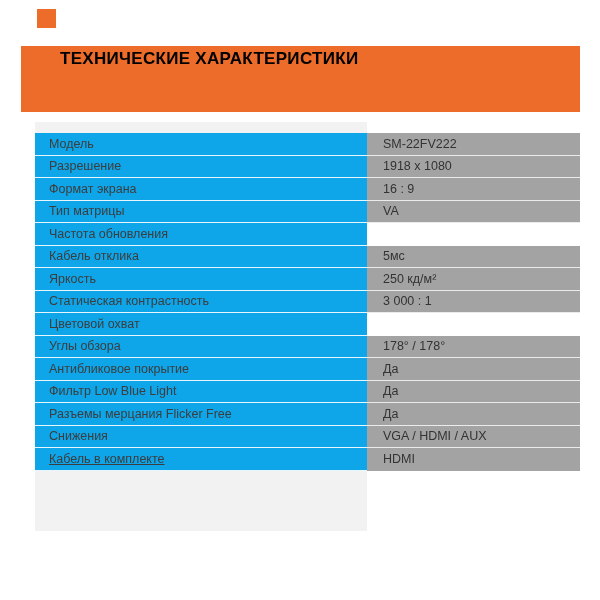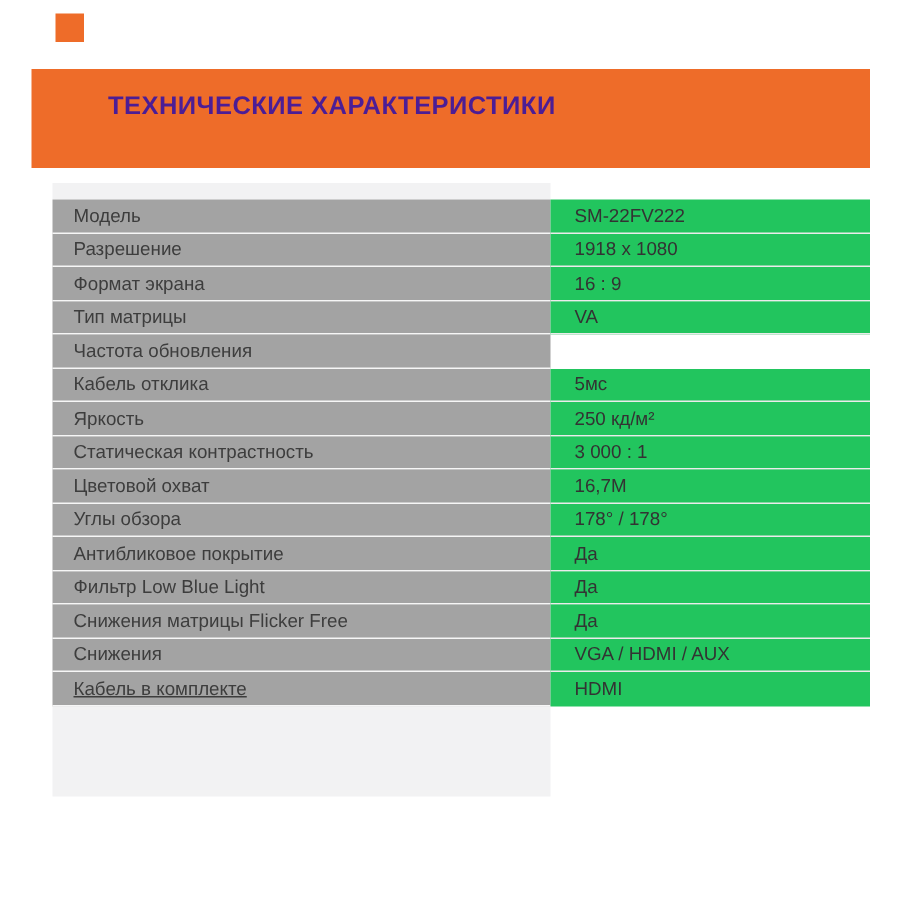--- a/index.html
+++ b/index.html
@@ -9,37 +9,37 @@
   }
   .accent-square{
     position:absolute;left:37px;top:9px;width:19px;height:19px;
     background:#ee6c29;
   }
   .band{
     position:absolute;left:21px;top:46px;width:559px;height:66px;
     background:#ee6c29;
   }
   .band .title{
-    margin:12px;padding:3px 0 0 39px;
-    font-size:17px;font-weight:bold;color:#4c1d95;letter-spacing:0.3px;
+    margin:0;padding:3px 0 0 39px;
+    font-size:17px;font-weight:bold;color:#000000;letter-spacing:0.3px;
   }
   .spec-table{
     position:absolute;left:35px;top:122px;width:545px;
   }
   .spec-table .pad-top{display:flex;height:11px;}
   .pad-top .left, .footer .left{background:#f2f2f3;width:332px;}
   .row{display:flex;height:22.5px;}
   .cell{display:flex;align-items:center;box-sizing:border-box;}
   .cell.label{
-    width:332px;background:#a3a3a3;padding-left:14px;
+    width:332px;background:#0ea5e9;padding-left:14px;
     border-bottom:1px solid rgba(255,255,255,0.9);
     color:#3d3d3d;font-size:12.5px;
   }
   .cell.value{
-    flex:1;background:#22c55e;padding-left:16px;
+    flex:1;background:#a3a3a3;padding-left:16px;
     border-bottom:1px solid #ebebeb;
     color:#333333;font-size:12.5px;
   }
   .row:last-child .cell.label{border-bottom:1px solid rgba(255,255,255,0.9);text-decoration:underline;}
   .row:last-child .cell.value{border-bottom:none;}
   .footer{display:flex;height:60px;}
   .footer .left{height:100%;}
 </style>
 </head>
 <body>
@@ -81,36 +81,35 @@
       <div class="row">
         <div class="cell label">Яркость</div>
         <div class="cell value">250 кд/м²</div>
       </div>
       <div class="row">
         <div class="cell label">Статическая контрастность</div>
         <div class="cell value">3 000 : 1</div>
       </div>
       <div class="row">
         <div class="cell label">Цветовой охват</div>
-        <div class="cell value">16,7M</div>
       </div>
       <div class="row">
         <div class="cell label">Углы обзора</div>
         <div class="cell value">178° / 178°</div>
       </div>
       <div class="row">
         <div class="cell label">Антибликовое покрытие</div>
         <div class="cell value">Да</div>
       </div>
       <div class="row">
         <div class="cell label">Фильтр Low Blue Light</div>
         <div class="cell value">Да</div>
       </div>
       <div class="row">
-        <div class="cell label">Снижения матрицы Flicker Free</div>
+        <div class="cell label">Разъемы мерцания Flicker Free</div>
         <div class="cell value">Да</div>
       </div>
       <div class="row">
         <div class="cell label">Снижения</div>
         <div class="cell value">VGA / HDMI / AUX</div>
       </div>
       <div class="row">
         <div class="cell label">Кабель в комплекте</div>
         <div class="cell value">HDMI</div>
       </div>

